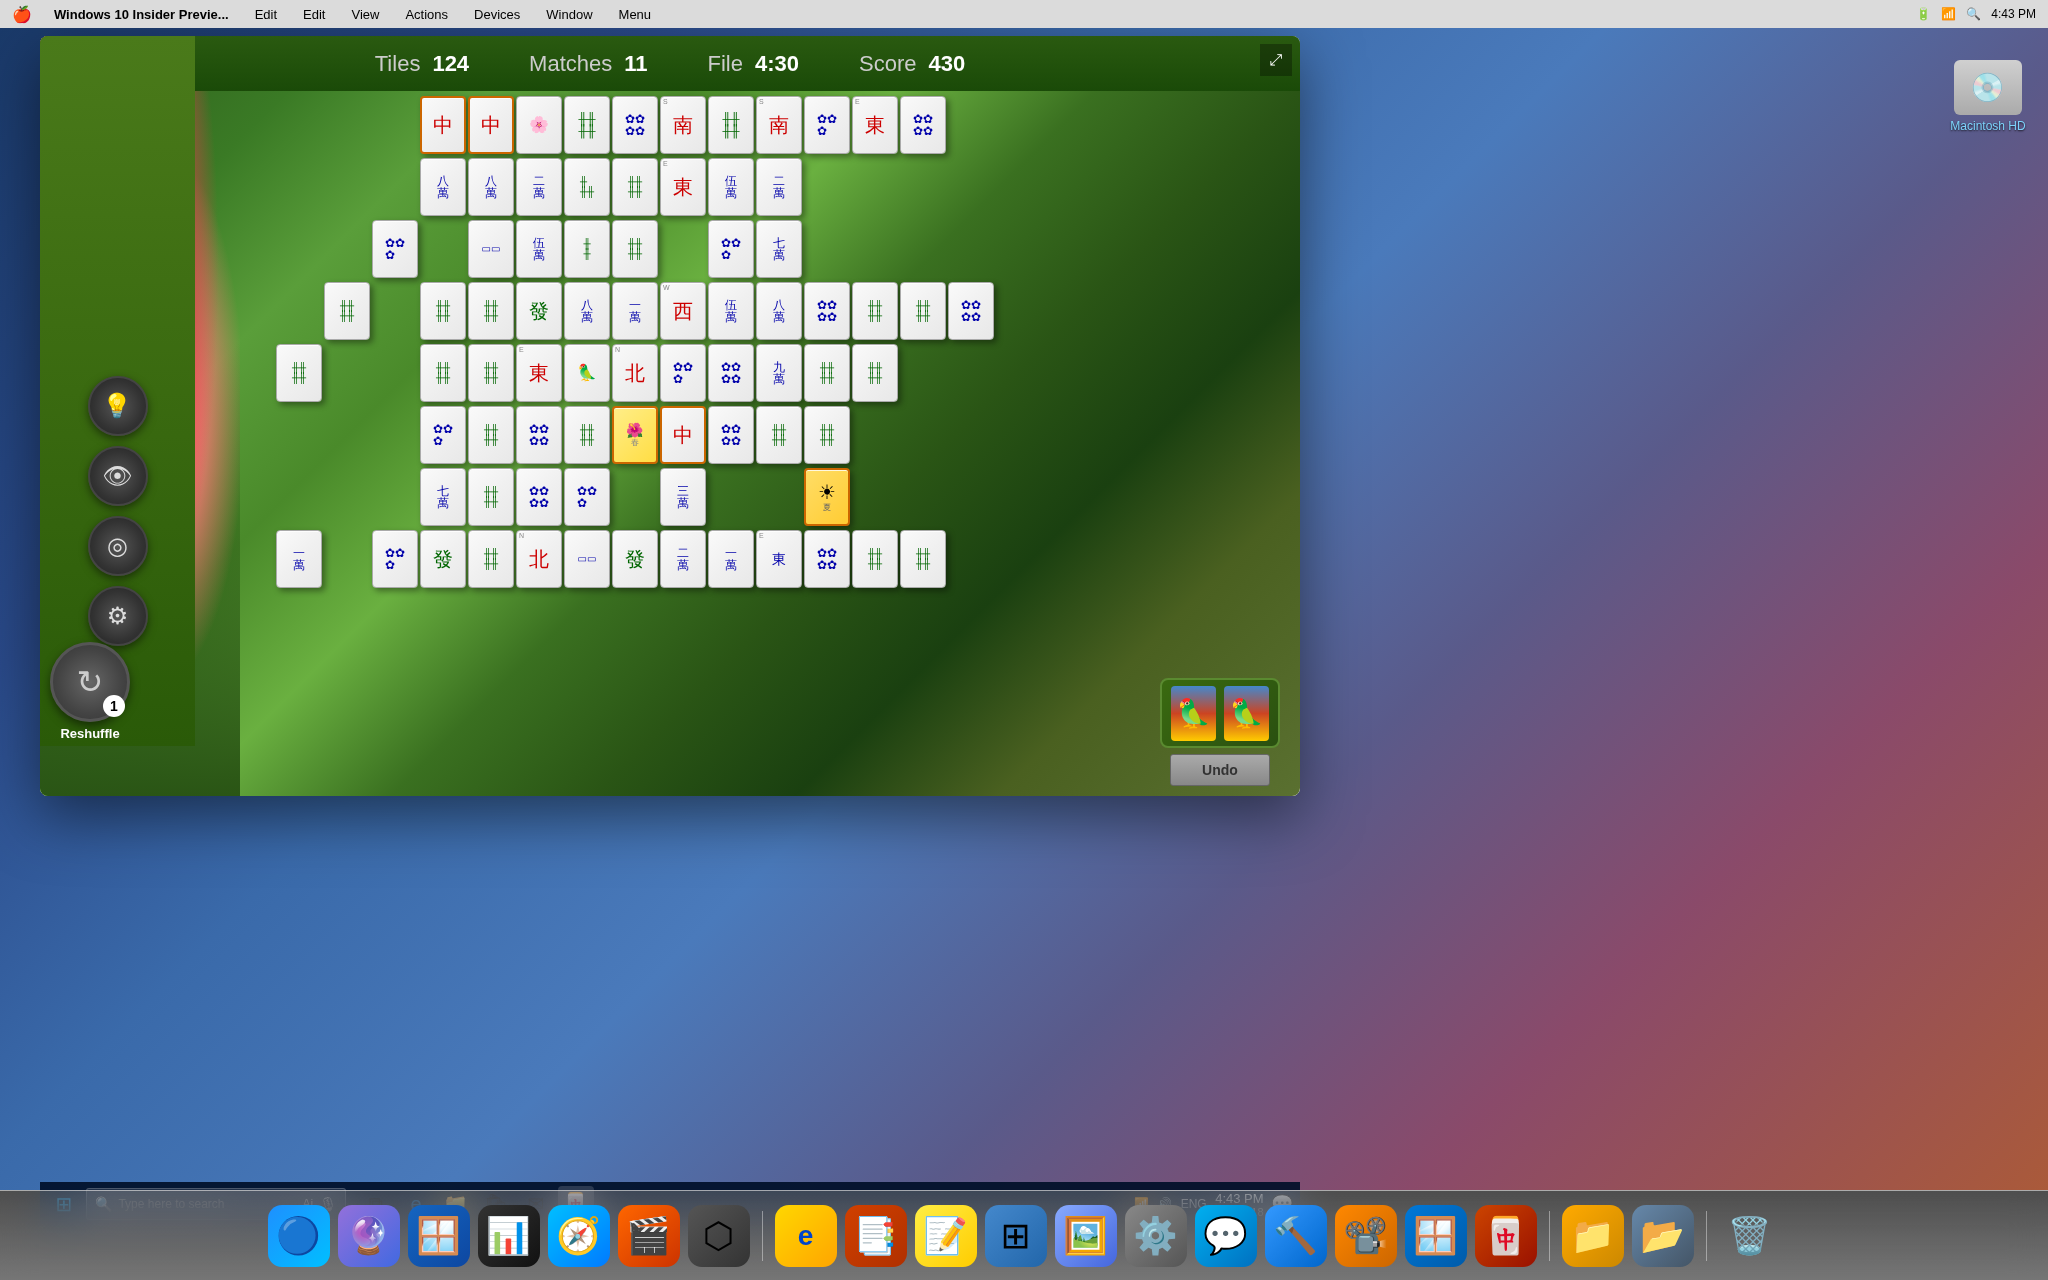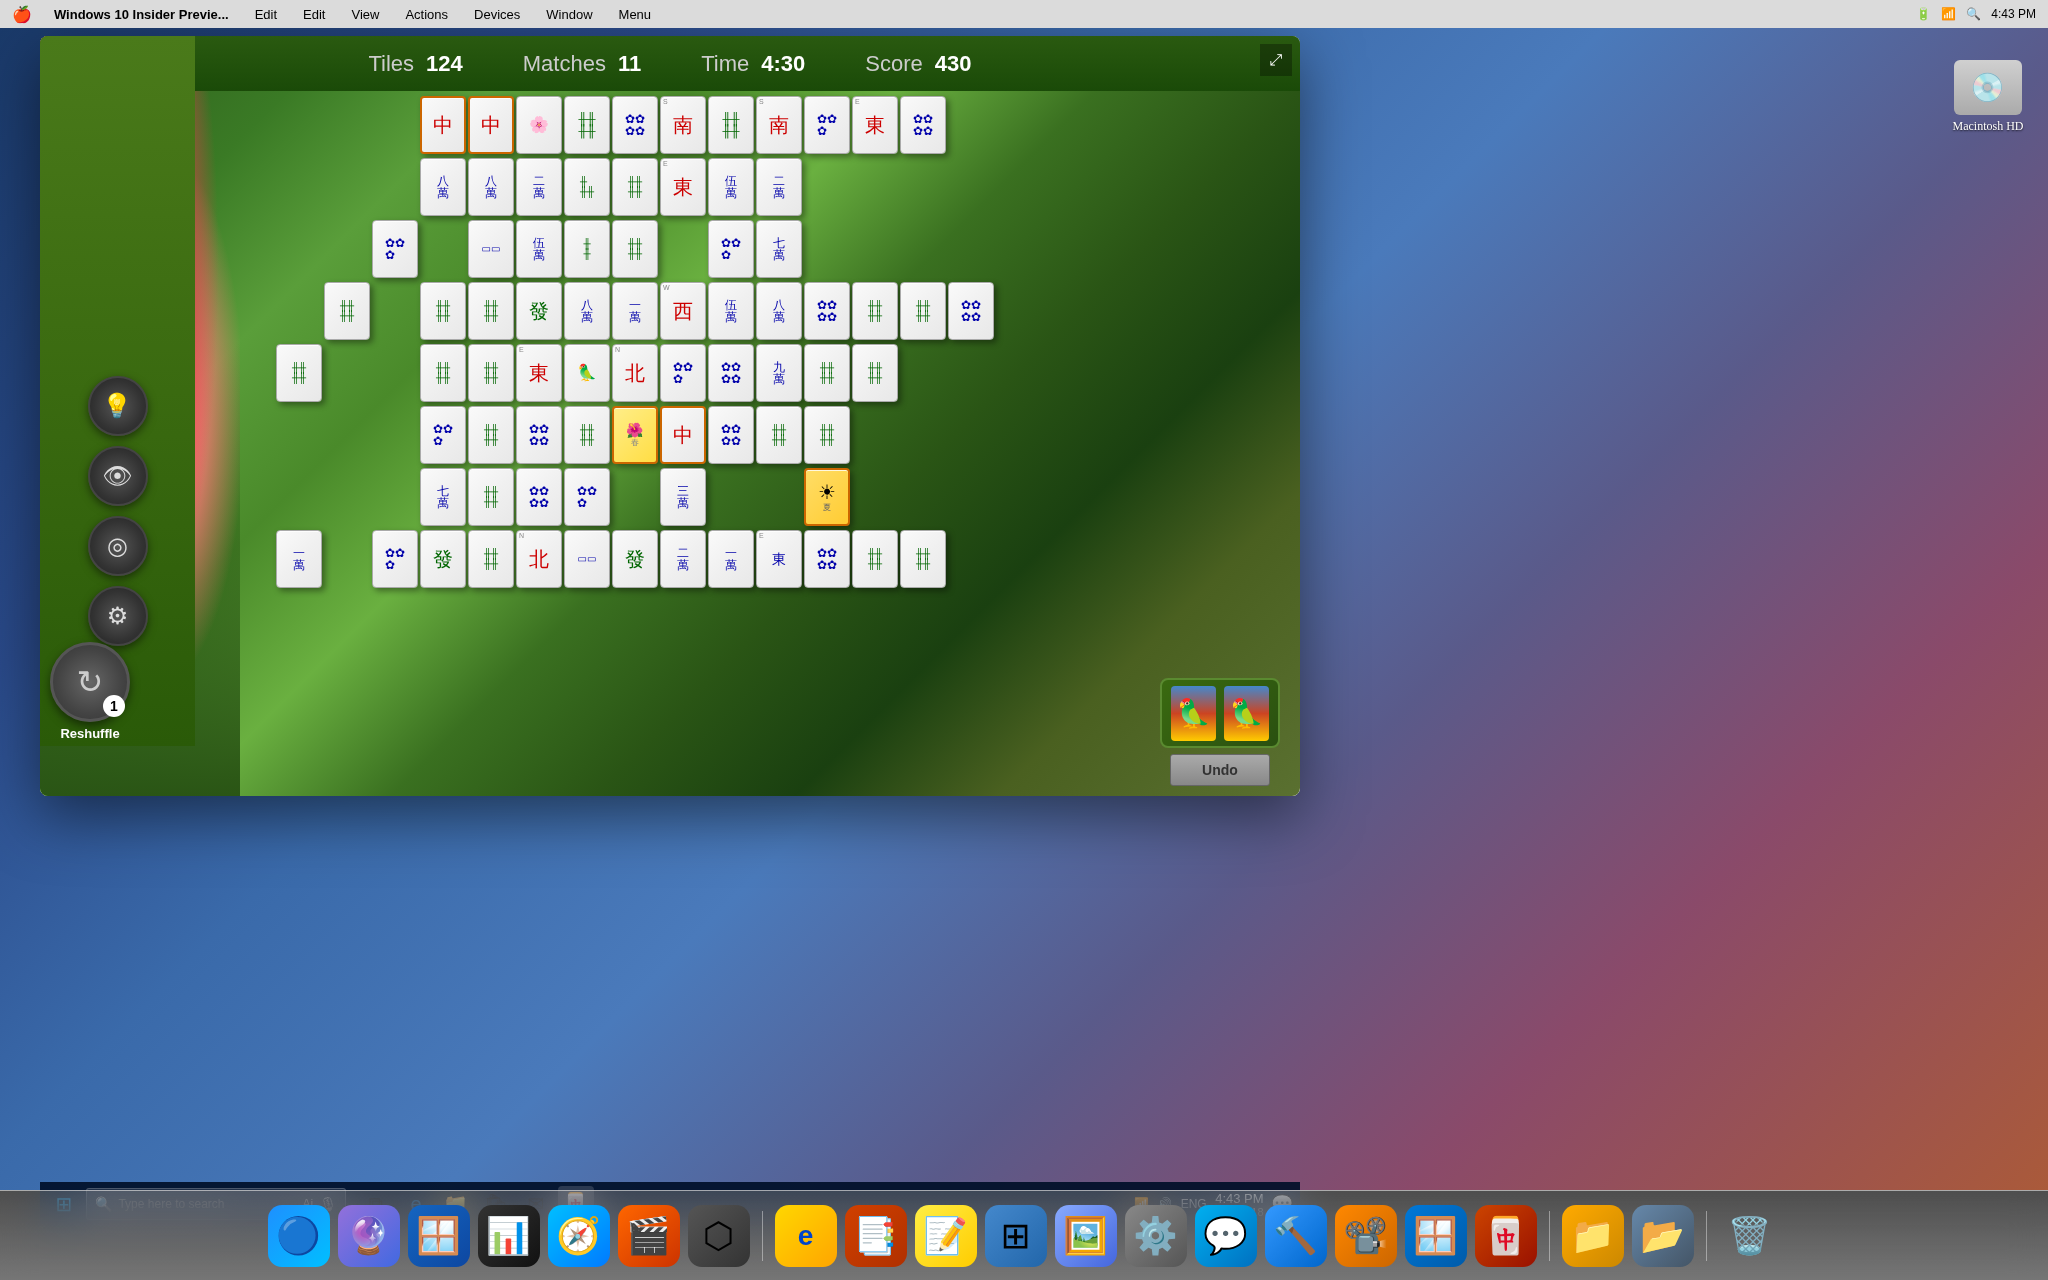--- a/index.html
+++ b/index.html
@@ -575,24 +575,23 @@
       height: 55px;
       background: linear-gradient(180deg, #d0d0d0, #aaaaaa);
       border-radius: 6px;
       display: flex;
       align-items: center;
       justify-content: center;
       font-size: 28px;
     }
     .drive-label {
       font-size: 12px;
-      color: #ffffff;
+      color: #7dd3fc;
       text-shadow: 0 1px 2px rgba(0,0,0,0.8);
       text-align: center;
-      font-family: Liberation Serif, serif;
     }
 
     
     #mac-desktop {
       position: absolute;
       top: 28px;
       left: 0;
       right: 0;
       bottom: 90px;
       background: linear-gradient(135deg, 
@@ -669,21 +668,21 @@
         <div class="game-stats">
           <div class="stat-item">
             <span class="stat-label">Tiles</span>
             <span class="stat-value">124</span>
           </div>
           <div class="stat-item">
             <span class="stat-label">Matches</span>
             <span class="stat-value">11</span>
           </div>
           <div class="stat-item">
-            <span class="stat-label">Time</span>
+            <span class="stat-label">File</span>
             <span class="stat-value">4:30</span>
           </div>
           <div class="stat-item">
             <span class="stat-label">Score</span>
             <span class="stat-value">430</span>
           </div>
         </div>
         <div class="fullscreen-btn">⤢</div>
       </div>
 

